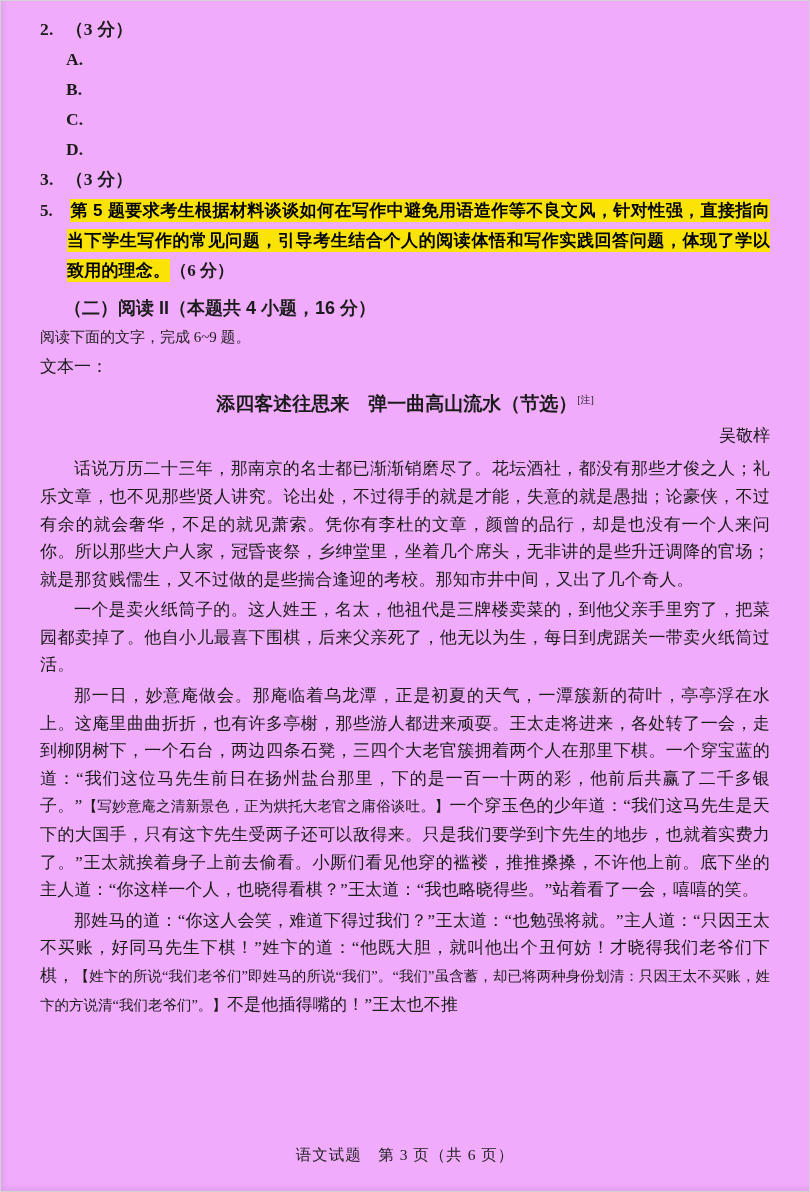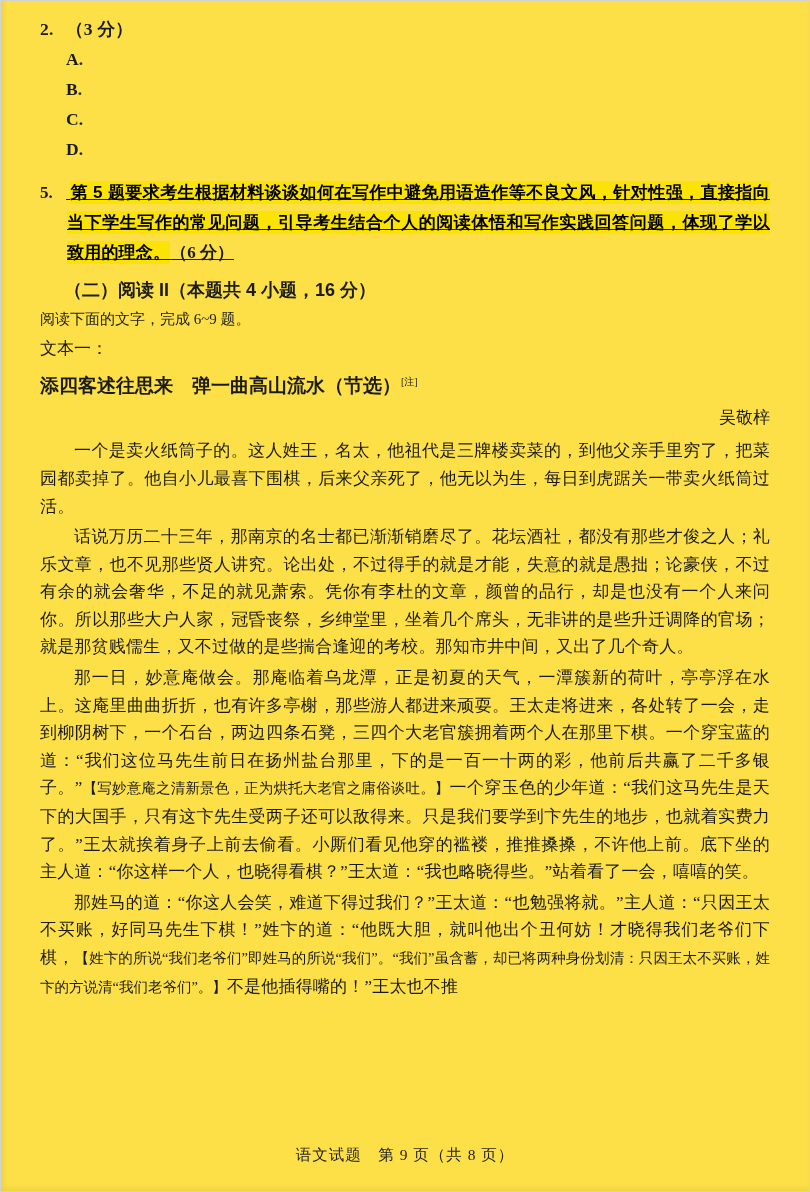--- a/index.html
+++ b/index.html
@@ -4,21 +4,21 @@
 <style>
   html,body{margin:0;padding:0;}
   body{
     background:#e9e9e9;
     font-family:"Liberation Serif","DejaVu Serif",serif;
   }
   .page{
     position:relative;
     width:810px;height:1192px;
     margin:0 auto;
-    background:#fde047;
+    background:#f0abfc;
     box-shadow:inset 0 0 0 1px #d2d2d2, inset 3px -3px 6px rgba(0,0,0,.08);
     color:#1b1b1b;
     overflow:hidden;
     box-sizing:border-box;
     padding:14px 40px 0 40px;
   }
   
   .ak-row{
     font-size:17.5px;
     line-height:30px;
@@ -26,27 +26,26 @@
     letter-spacing:.3px;
   }
   .ak-num{display:inline-block;min-width:26px;}
   .ak-options{margin-left:26px;}
   .ak-option{
     font-size:17.5px;
     line-height:30px;
     font-weight:bold;
   }
   .item5{
-    margin-top:14px;
+    margin-top:2px;
     padding-left:27px;
     text-indent:-27px;
     font-size:17px;
     line-height:30px;
     text-align:justify;
-    text-decoration:underline;
   }
   .item5 .ak-num{font-weight:bold;text-indent:0;}
   .hl{
     background:#fbe306;
     font-family:"Liberation Sans","DejaVu Sans",sans-serif;
     font-weight:bold;
     padding:2px 0;
     letter-spacing:.2px;
   }
   .score-plain{font-weight:bold;}
@@ -64,21 +63,21 @@
     font-size:15px;
     line-height:29px;
   }
   .text-label{
     font-family:"Liberation Sans","DejaVu Sans",sans-serif;
     font-weight:normal;
     font-size:17px;
     line-height:29px;
   }
   .essay-title{
-    text-align:left;
+    text-align:center;
     font-family:"Liberation Sans","DejaVu Sans",sans-serif;
     font-weight:bold;
     font-size:19px;
     line-height:30px;
     margin-top:4px;
   }
   .essay-title sup{
     font-size:10px;
     font-weight:normal;
     font-family:"Liberation Serif","DejaVu Serif",serif;
@@ -122,34 +121,37 @@
   <div class="ak-row">
     <span class="ak-num">2.</span><span>（3 分）</span>
   </div>
   <div class="ak-options">
     <div class="ak-option">A.</div>
     <div class="ak-option">B.</div>
     <div class="ak-option">C.</div>
     <div class="ak-option">D.</div>
   </div>
 
+  <div class="ak-row">
+    <span class="ak-num">3.</span><span>（3 分）</span>
+  </div>
 
 
   <div class="item5">
     <span class="ak-num">5.</span> <mark class="hl">第 5 题要求考生根据材料谈谈如何在写作中避免用语造作等不良文风，针对性强，直接指向当下学生写作的常见问题，引导考生结合个人的阅读体悟和写作实践回答问题，体现了学以致用的理念。</mark><span class="score-plain">（6 分）</span>
   </div>
 
   <div class="sec-heading">（二）阅读 II（本题共 4 小题，16 分）</div>
   <div class="sec-instruction">阅读下面的文字，完成 6~9 题。</div>
   <div class="text-label">文本一：</div>
 
   <div class="essay-title"><span>添四客述往思来　弹一曲高山流水（节选）</span><sup>[注]</sup></div>
   <div class="essay-author">吴敬梓</div>
 
   <div class="essay-body">
+      <p class="para"><span class="body-seg">话说万历二十三年，那南京的名士都已渐渐销磨尽了。花坛酒社，都没有那些才俊之人；礼乐文章，也不见那些贤人讲究。论出处，不过得手的就是才能，失意的就是愚拙；论豪侠，不过有余的就会奢华，不足的就见萧索。凭你有李杜的文章，颜曾的品行，却是也没有一个人来问你。所以那些大户人家，冠昏丧祭，乡绅堂里，坐着几个席头，无非讲的是些升迁调降的官场；就是那贫贱儒生，又不过做的是些揣合逢迎的考校。那知市井中间，又出了几个奇人。</span></p>
       <p class="para"><span class="body-seg">一个是卖火纸筒子的。这人姓王，名太，他祖代是三牌楼卖菜的，到他父亲手里穷了，把菜园都卖掉了。他自小儿最喜下围棋，后来父亲死了，他无以为生，每日到虎踞关一带卖火纸筒过活。</span></p>
-      <p class="para"><span class="body-seg">话说万历二十三年，那南京的名士都已渐渐销磨尽了。花坛酒社，都没有那些才俊之人；礼乐文章，也不见那些贤人讲究。论出处，不过得手的就是才能，失意的就是愚拙；论豪侠，不过有余的就会奢华，不足的就见萧索。凭你有李杜的文章，颜曾的品行，却是也没有一个人来问你。所以那些大户人家，冠昏丧祭，乡绅堂里，坐着几个席头，无非讲的是些升迁调降的官场；就是那贫贱儒生，又不过做的是些揣合逢迎的考校。那知市井中间，又出了几个奇人。</span></p>
       <p class="para"><span class="body-seg">那一日，妙意庵做会。那庵临着乌龙潭，正是初夏的天气，一潭簇新的荷叶，亭亭浮在水上。这庵里曲曲折折，也有许多亭榭，那些游人都进来顽耍。王太走将进来，各处转了一会，走到柳阴树下，一个石台，两边四条石凳，三四个大老官簇拥着两个人在那里下棋。一个穿宝蓝的道：“我们这位马先生前日在扬州盐台那里，下的是一百一十两的彩，他前后共赢了二千多银子。”</span><span class="annot">【写妙意庵之清新景色，正为烘托大老官之庸俗谈吐。】</span><span class="body-seg">一个穿玉色的少年道：“我们这马先生是天下的大国手，只有这卞先生受两子还可以敌得来。只是我们要学到卞先生的地步，也就着实费力了。”王太就挨着身子上前去偷看。小厮们看见他穿的褴褛，推推搡搡，不许他上前。底下坐的主人道：“你这样一个人，也晓得看棋？”王太道：“我也略晓得些。”站着看了一会，嘻嘻的笑。</span></p>
       <p class="para"><span class="body-seg">那姓马的道：“你这人会笑，难道下得过我们？”王太道：“也勉强将就。”主人道：“只因王太不买账，好同马先生下棋！”姓卞的道：“他既大胆，就叫他出个丑何妨！才晓得我们老爷们下棋，</span><span class="annot">【姓卞的所说“我们老爷们”即姓马的所说“我们”。“我们”虽含蓄，却已将两种身份划清：只因王太不买账，姓卞的方说清“我们老爷们”。】</span><span class="body-seg">不是他插得嘴的！”王太也不推</span></p>
     </div>
 
-  <div class="page-footer">语文试题　第 9 页（共 8 页）</div>
+  <div class="page-footer">语文试题　第 3 页（共 6 页）</div>
 </div>
 
 </body></html>

